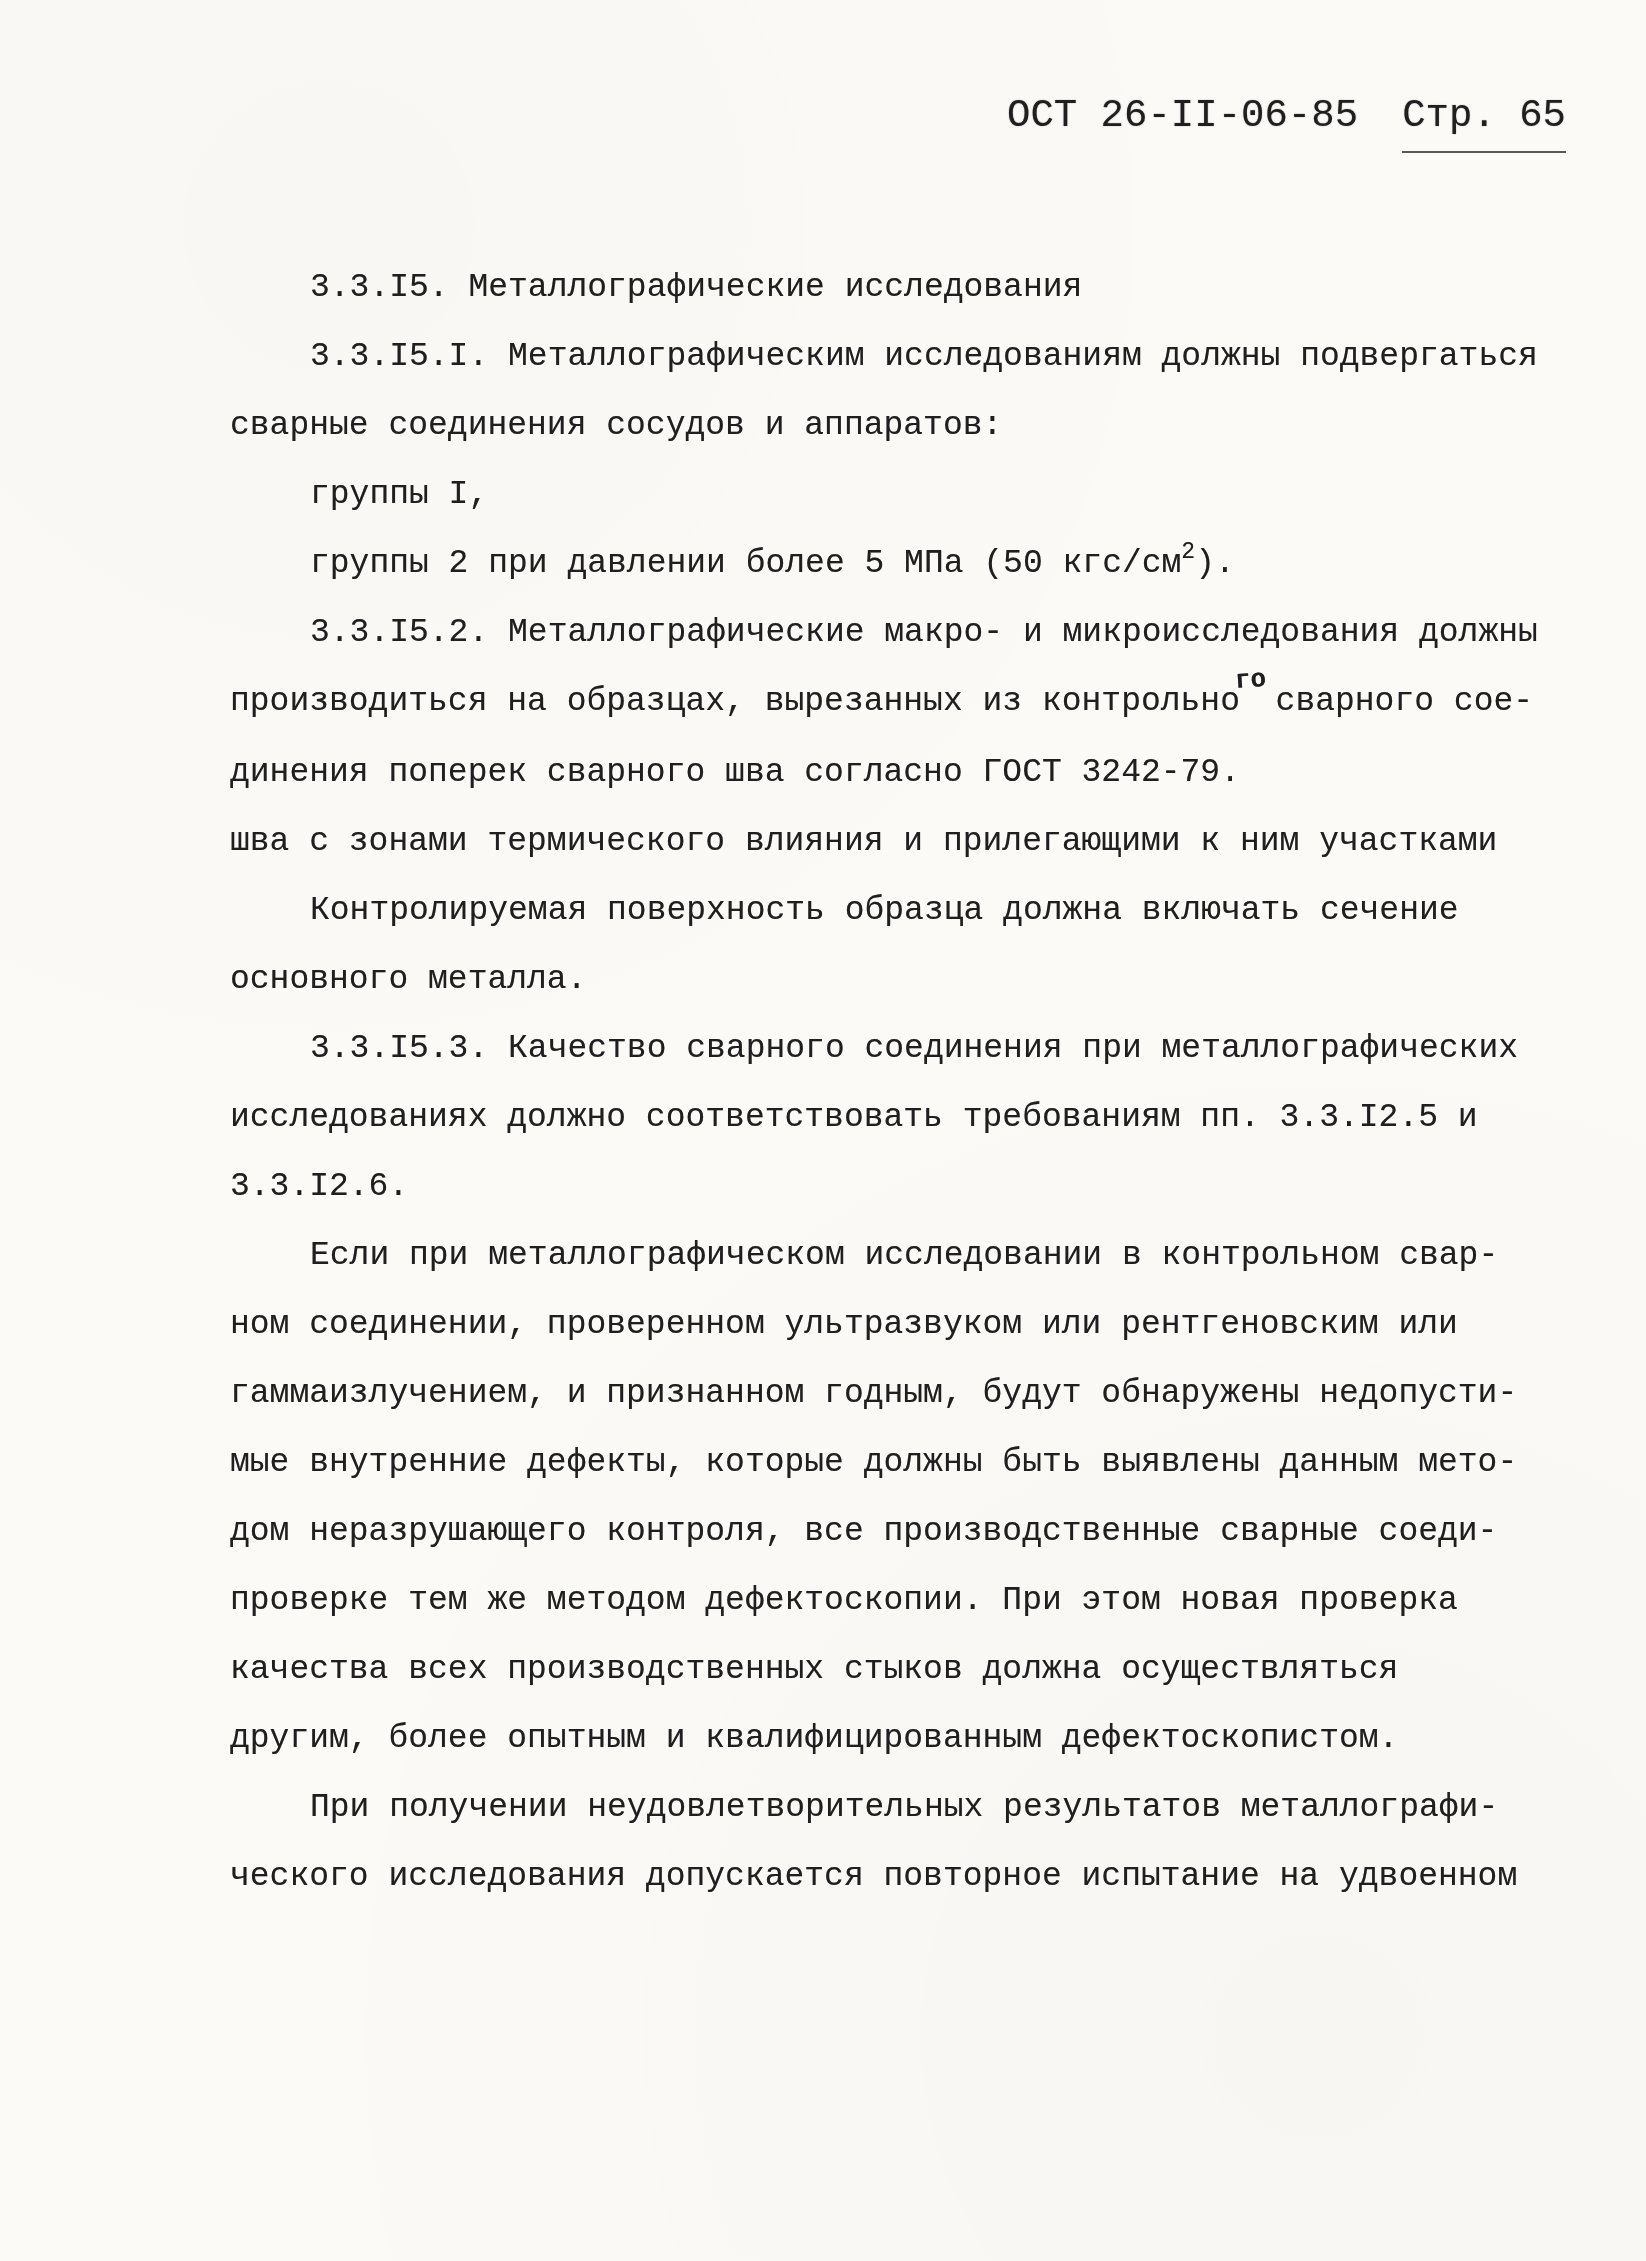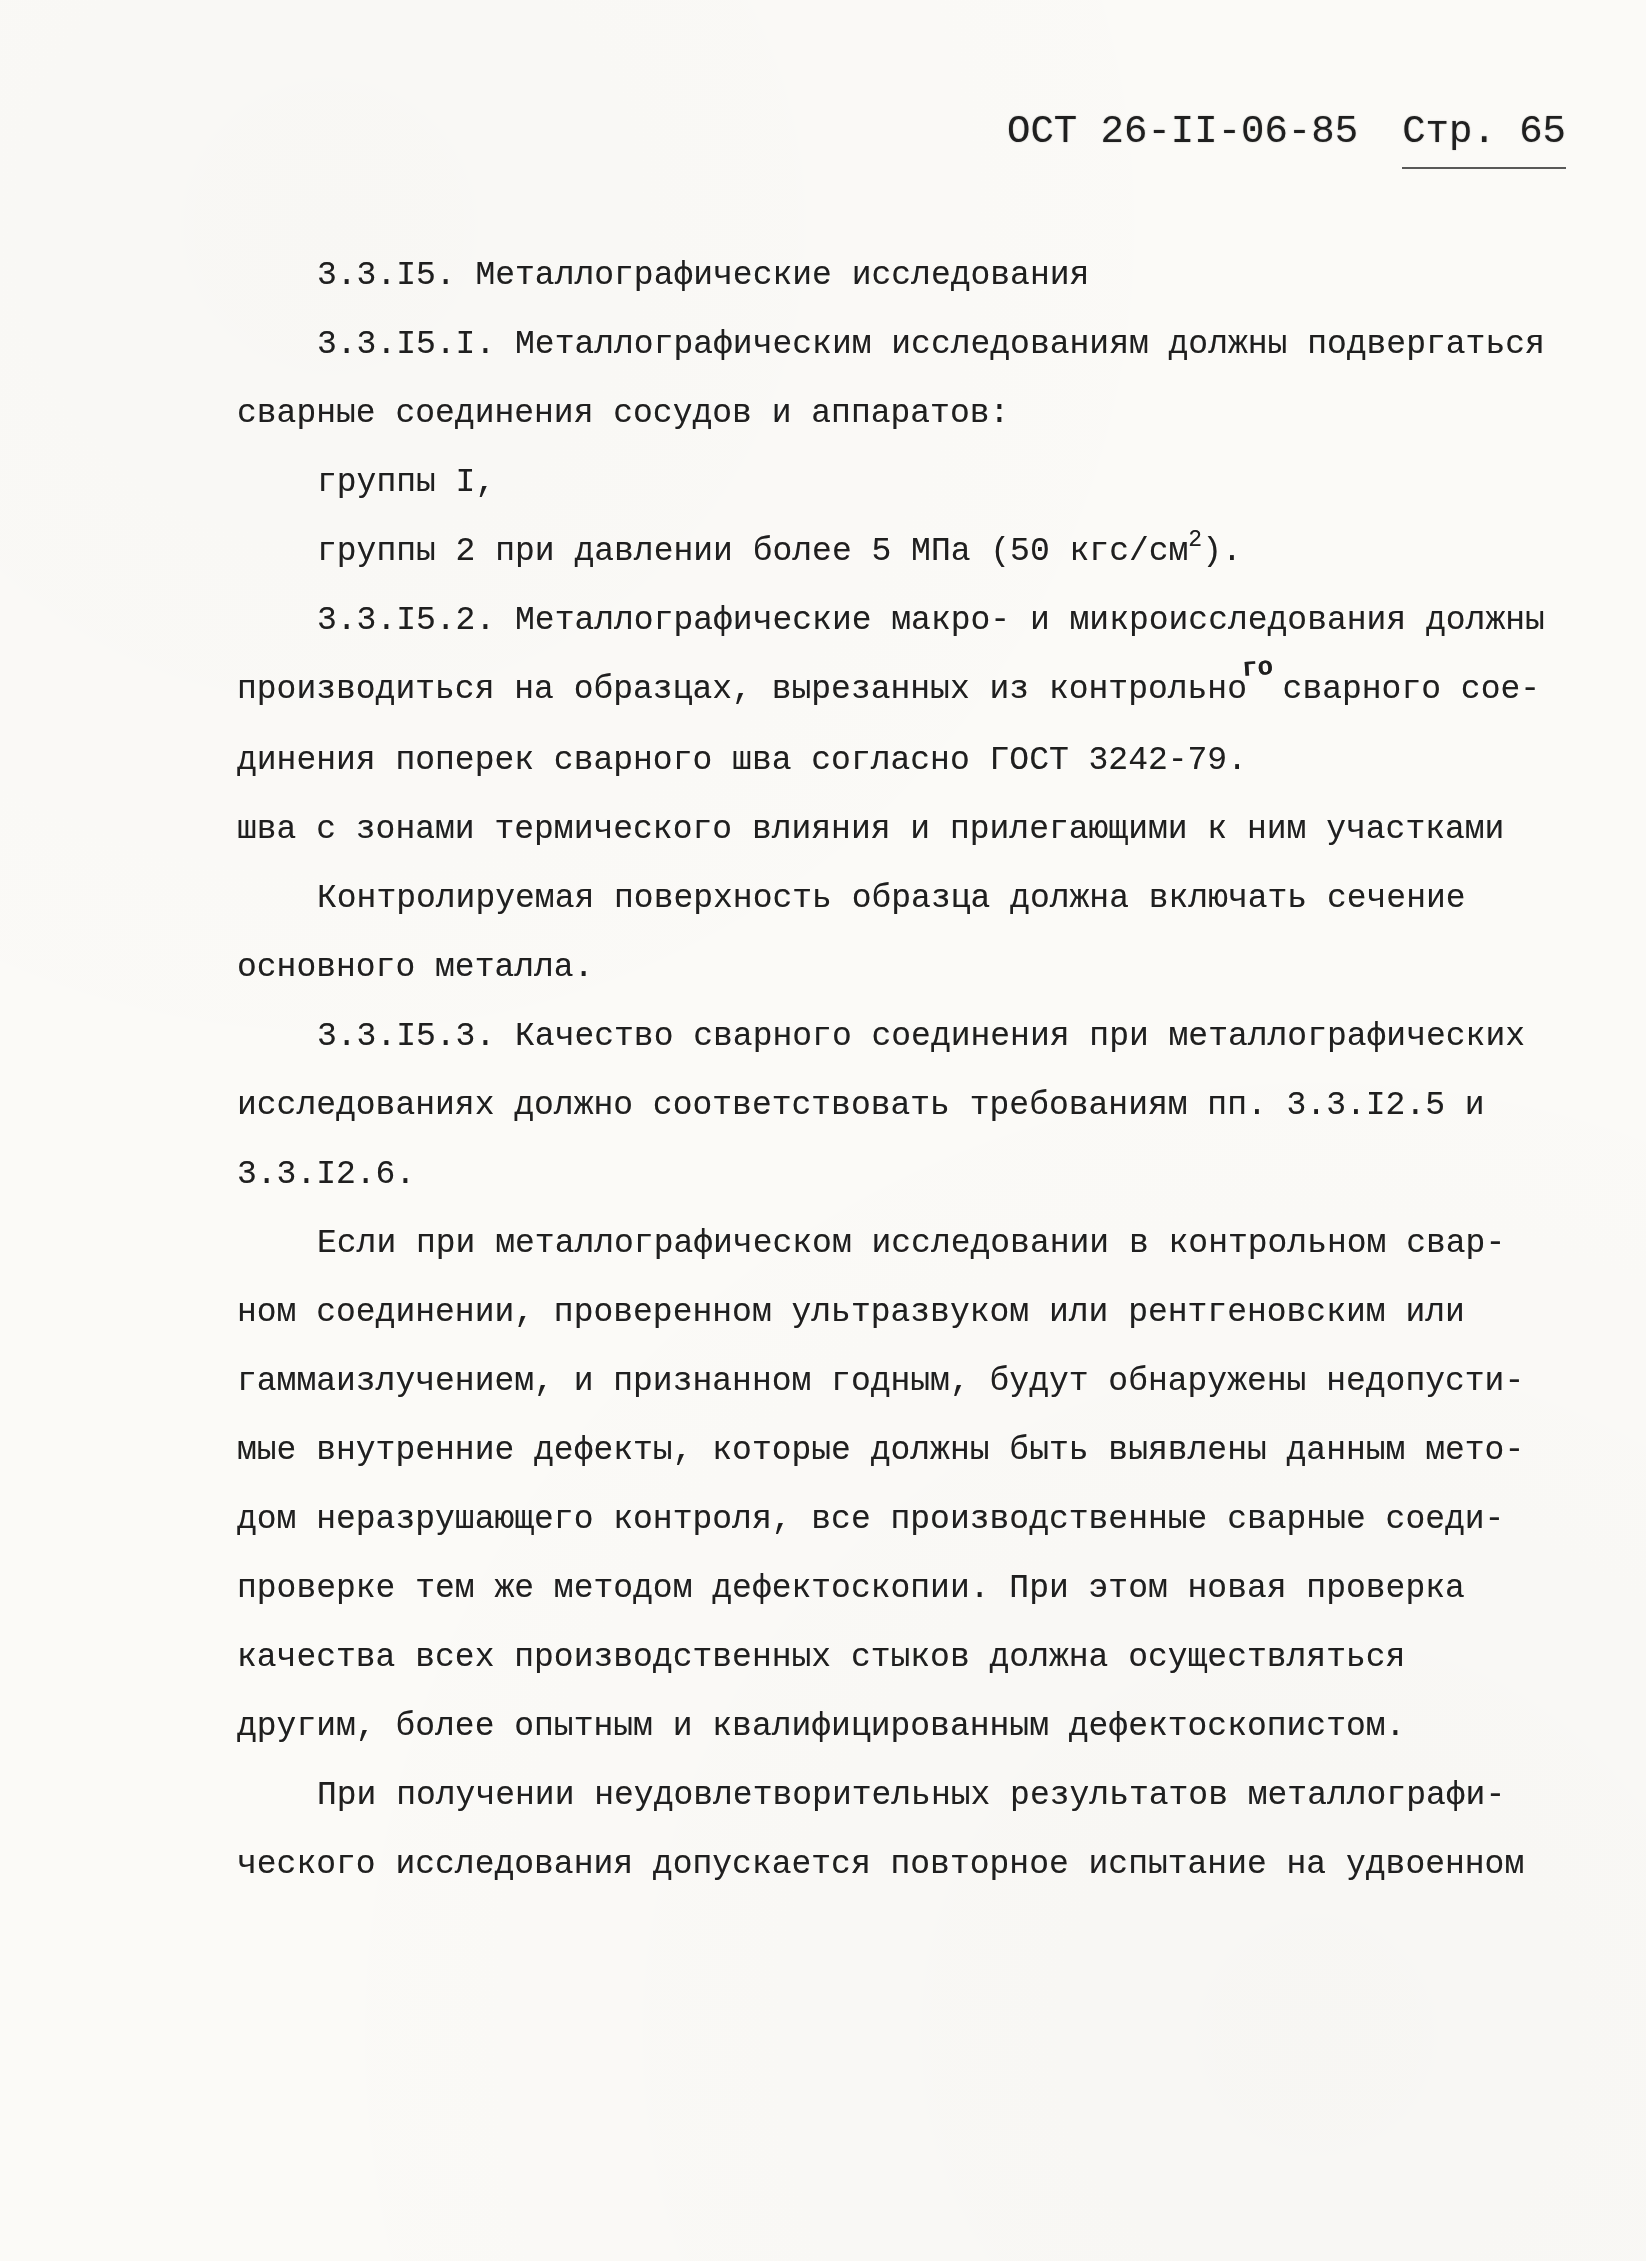--- a/index.html
+++ b/index.html
@@ -15,44 +15,43 @@
     background: #fbfaf7;
     background-image:
       radial-gradient(circle at 20% 10%, rgba(0,0,0,0.012), transparent 40%),
       radial-gradient(circle at 80% 90%, rgba(0,0,0,0.015), transparent 45%);
     font-family: "Liberation Mono", "DejaVu Sans Mono", monospace;
     color: #1f1f1f;
     overflow: hidden;
   }
   .scan-header {
     position: absolute;
-    top: 110px;
+    top: 94px;
     left: 1007px;
     right: 80px;
     display: flex;
     justify-content: space-between;
     align-items: baseline;
     font-size: 39px;
     white-space: pre;
     text-shadow: 0 0 1.3px rgba(25,25,25,0.45);
     gap: 43px;
   }
   .page-number {
     border-bottom: 2.6px solid rgba(35,35,35,0.75);
     padding-bottom: 13px;
   }
   .text-block {
     position: absolute;
-    top: 241px;
+    top: 253px;
     left: 230px;
     width: 1329px;
     font-size: 33px;
     line-height: 69px;
     text-shadow: 0 0 0.6px rgba(25,25,25,0.38);
-    margin-left: 7px;
   }
   .line {
     white-space: pre;
   }
   .indent {
     padding-left: 80px;
   }
   .sup {
     font-size: 23px;
     position: relative;

